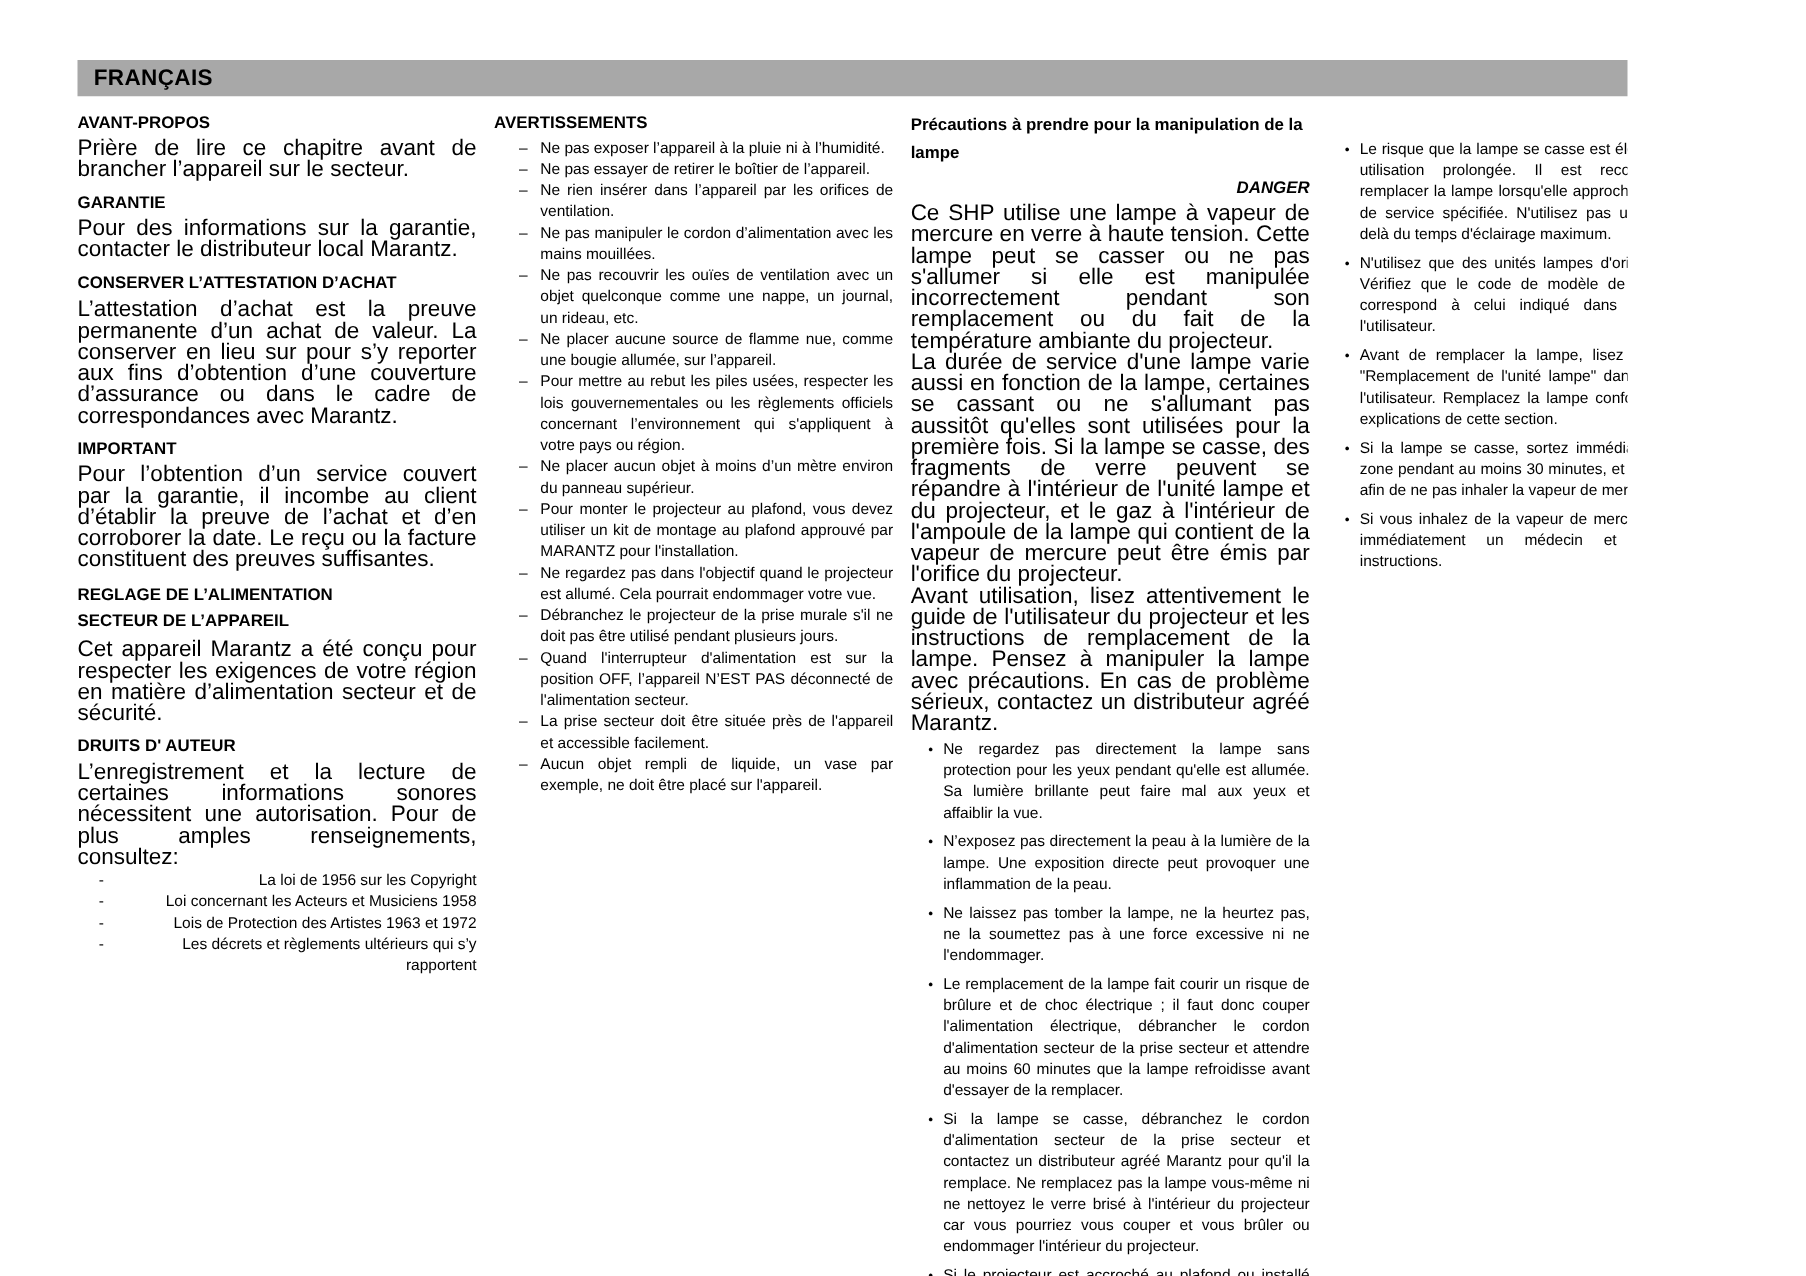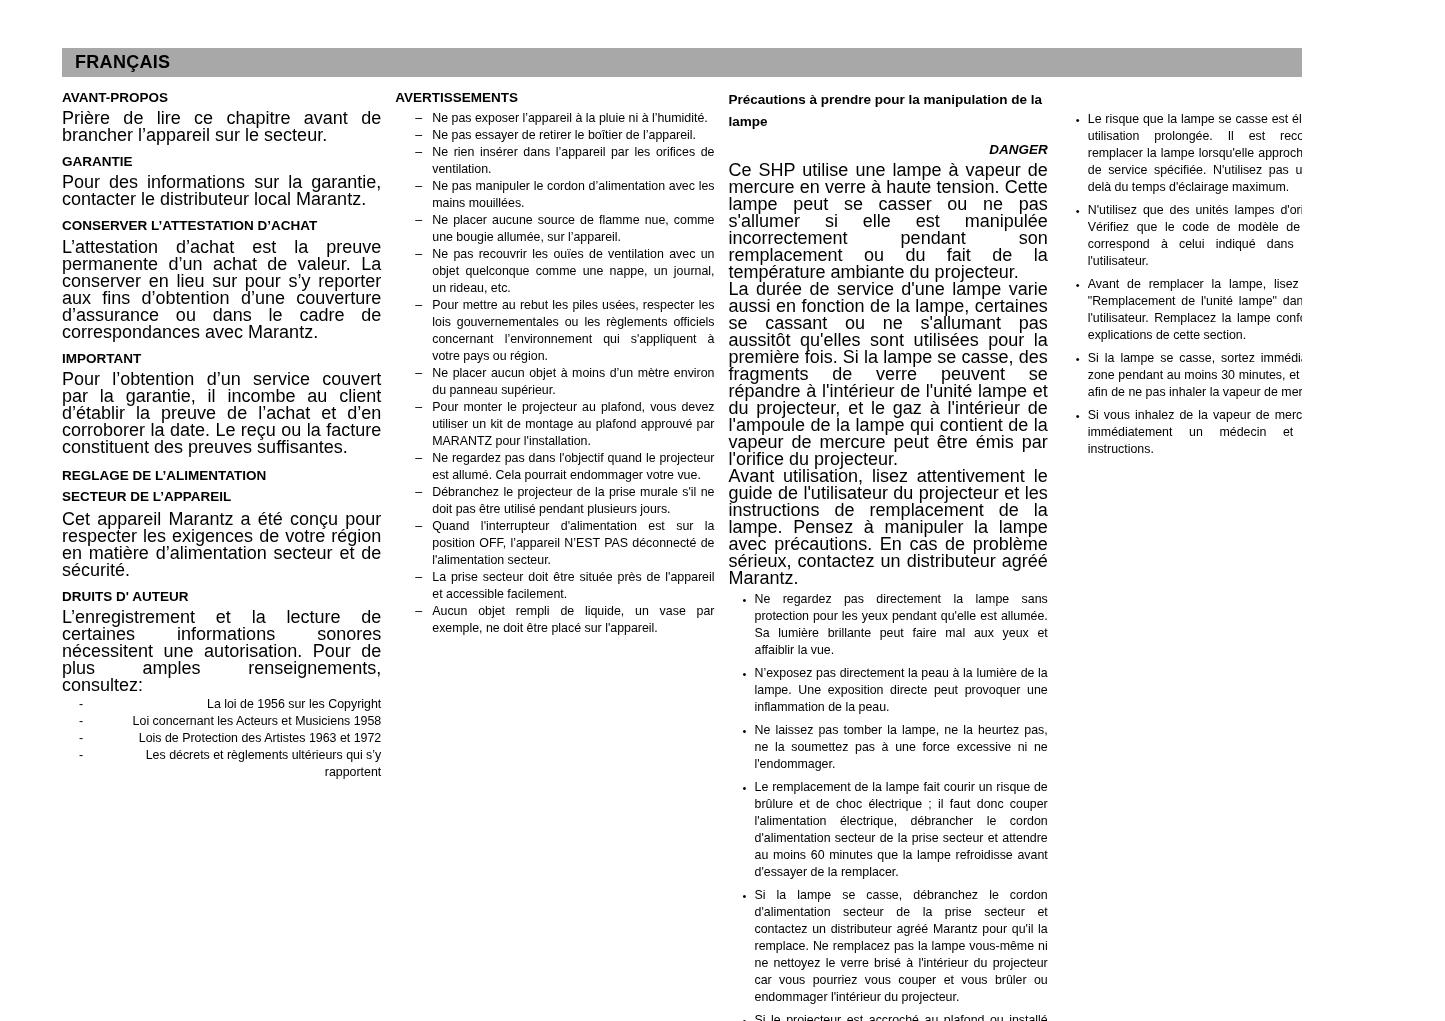--- a/index.html
+++ b/index.html
@@ -137,22 +137,22 @@
       </div>
     </div>
 
     <div class="col">
       <h2 class="sec first">AVERTISSEMENTS</h2>
       <div class="dash-list">
         <div class="li">Ne pas exposer l’appareil à la pluie ni à l’humidité.</div>
         <div class="li">Ne pas essayer de retirer le boîtier de l’appareil.</div>
         <div class="li">Ne rien insérer dans l’appareil par les orifices de ventilation.</div>
         <div class="li">Ne pas manipuler le cordon d’alimentation avec les mains mouillées.</div>
+        <div class="li">Ne pas recouvrir les ouïes de ventilation avec un objet quelconque comme une nappe, un journal, un rideau, etc.</div>
         <div class="li">Ne placer aucune source de flamme nue, comme une bougie allumée, sur l’appareil.</div>
-        <div class="li">Ne pas recouvrir les ouïes de ventilation avec un objet quelconque comme une nappe, un journal, un rideau, etc.</div>
         <div class="li">Pour mettre au rebut les piles usées, respecter les lois gouvernementales ou les règlements officiels concernant l’environnement qui s'appliquent à votre pays ou région.</div>
         <div class="li">Ne placer aucun objet à moins d’un mètre environ du panneau supérieur.</div>
         <div class="li">Pour monter le projecteur au plafond, vous devez utiliser un kit de montage au plafond approuvé par MARANTZ pour l'installation.</div>
         <div class="li">Ne regardez pas dans l'objectif quand le projecteur est allumé. Cela pourrait endommager votre vue.</div>
         <div class="li">Débranchez le projecteur de la prise murale s'il ne doit pas être utilisé pendant plusieurs jours.</div>
         <div class="li">Quand l'interrupteur d'alimentation est sur la position OFF, l’appareil N’EST PAS déconnecté de l'alimentation secteur.</div>
         <div class="li">La prise secteur doit être située près de l'appareil et accessible facilement.</div>
         <div class="li">Aucun objet rempli de liquide, un vase par exemple, ne doit être placé sur l'appareil.</div>
       </div>
     </div>

